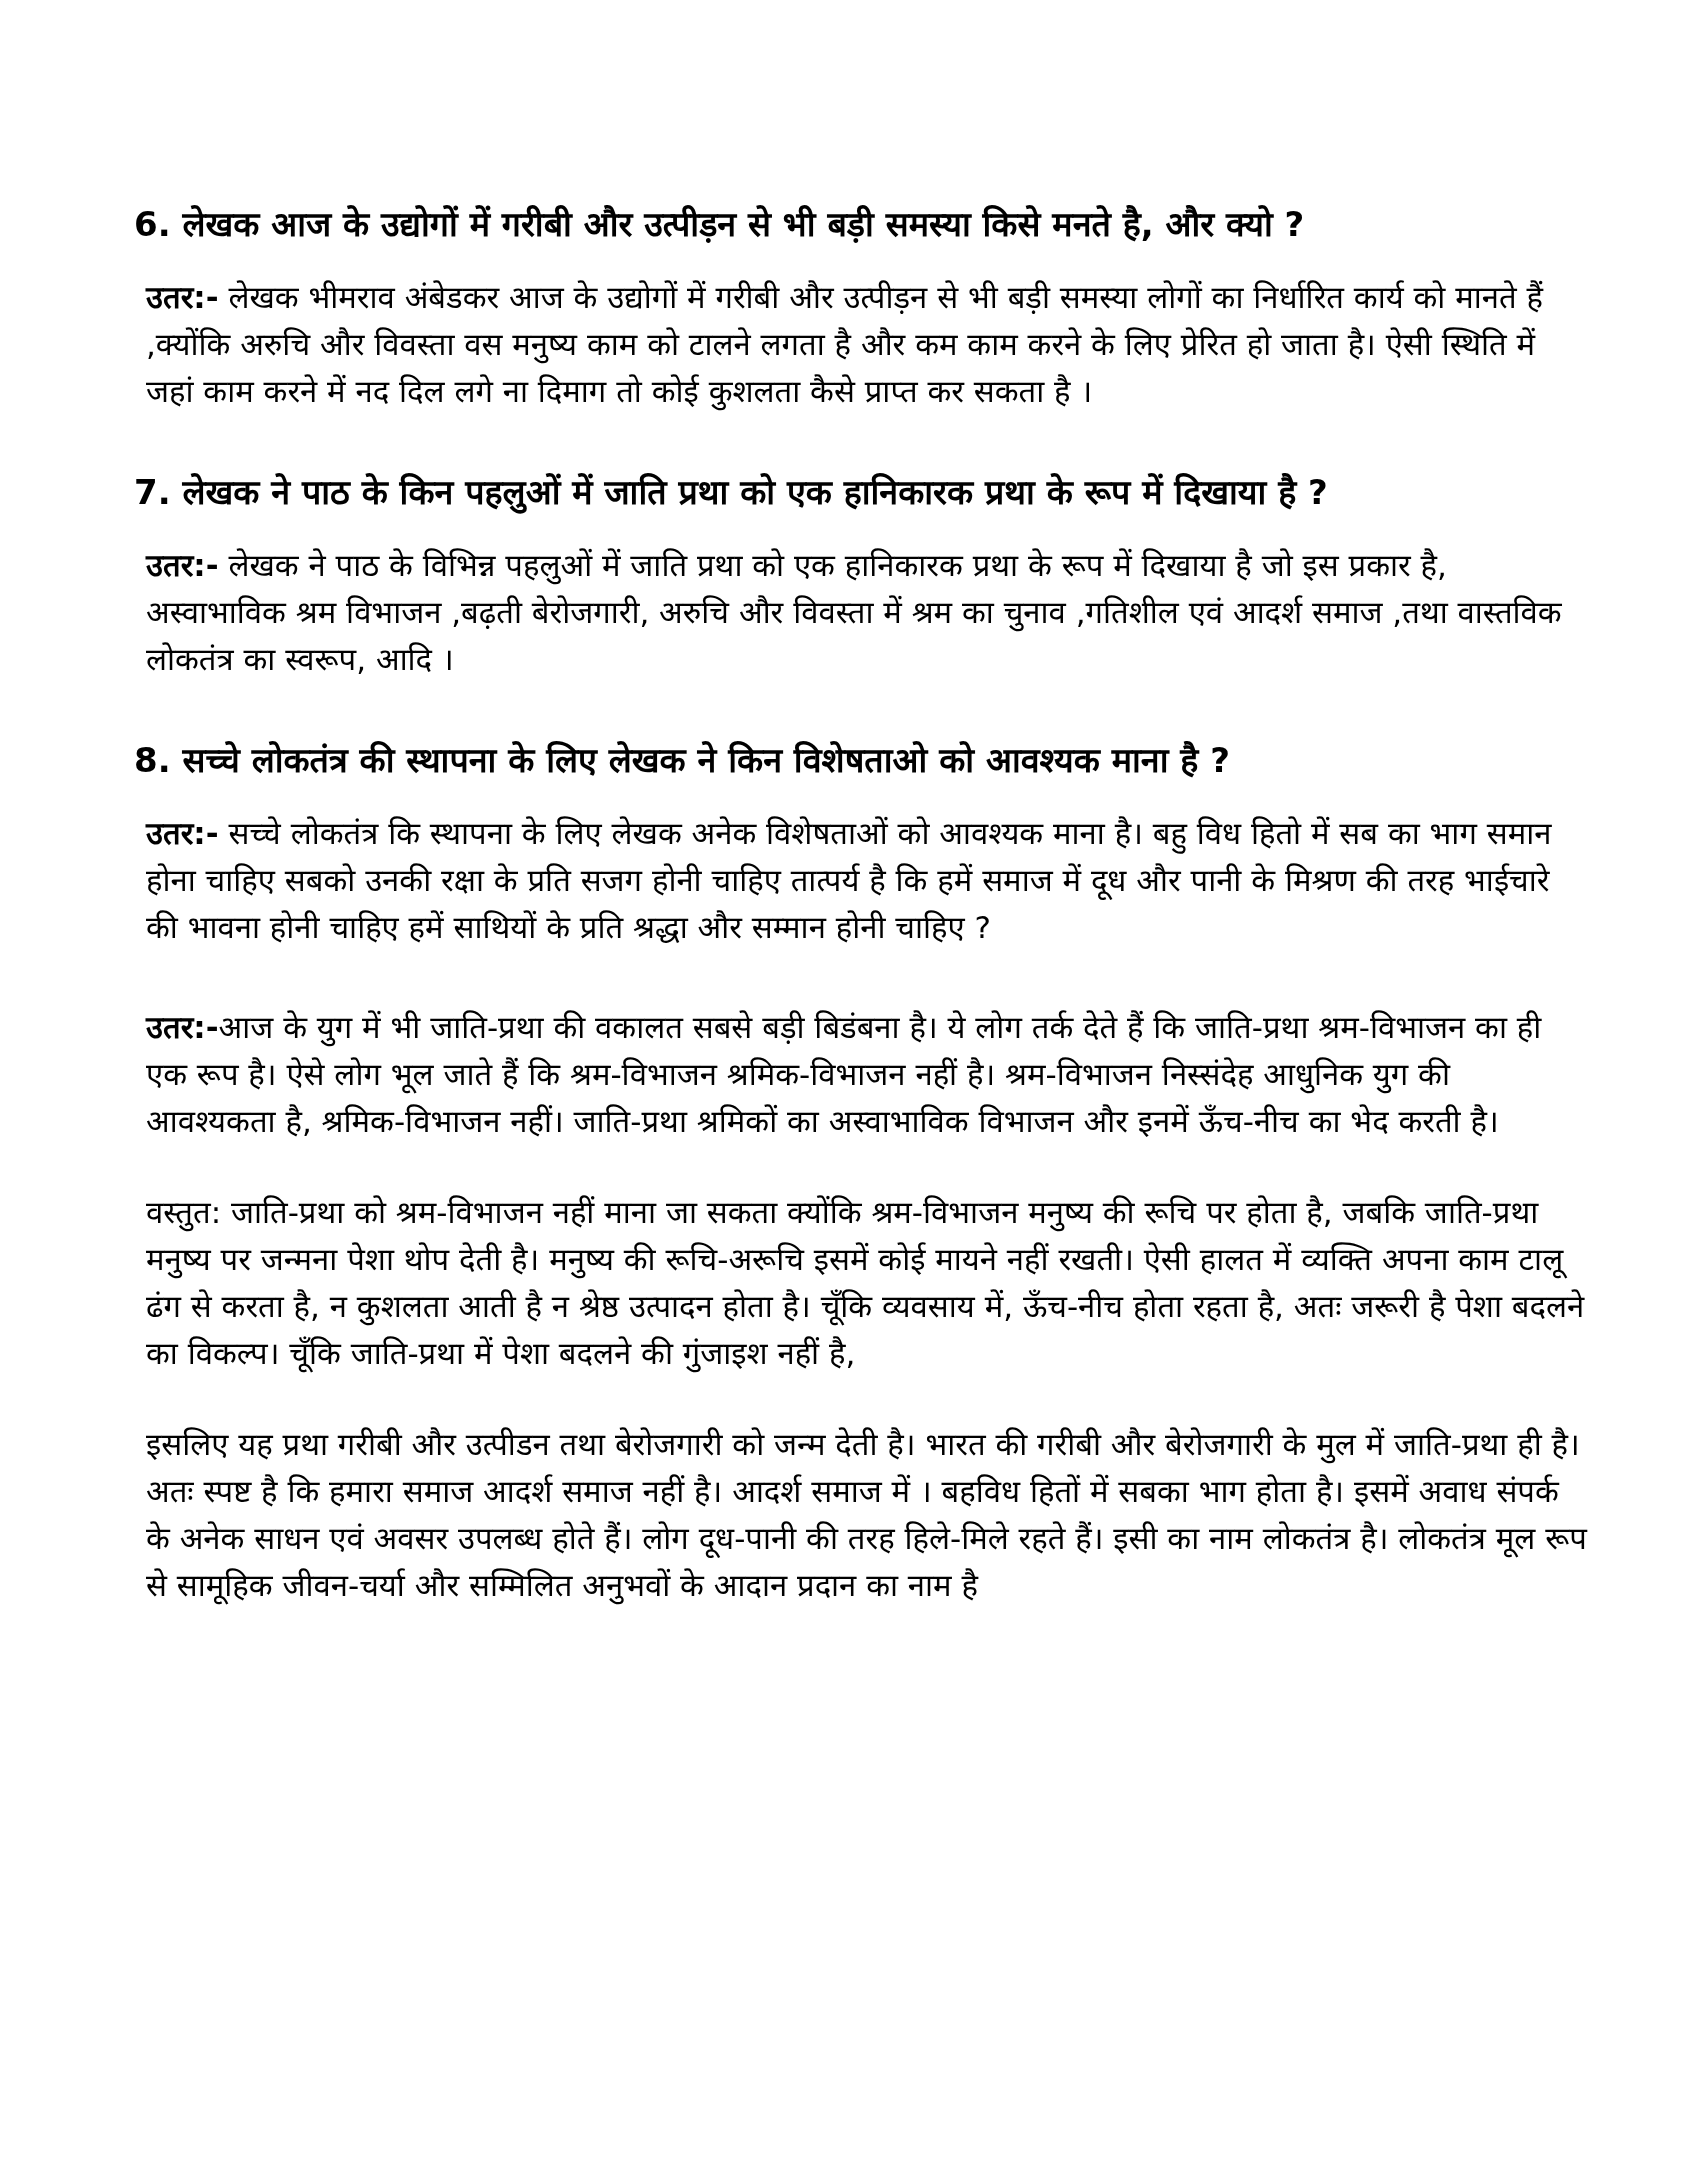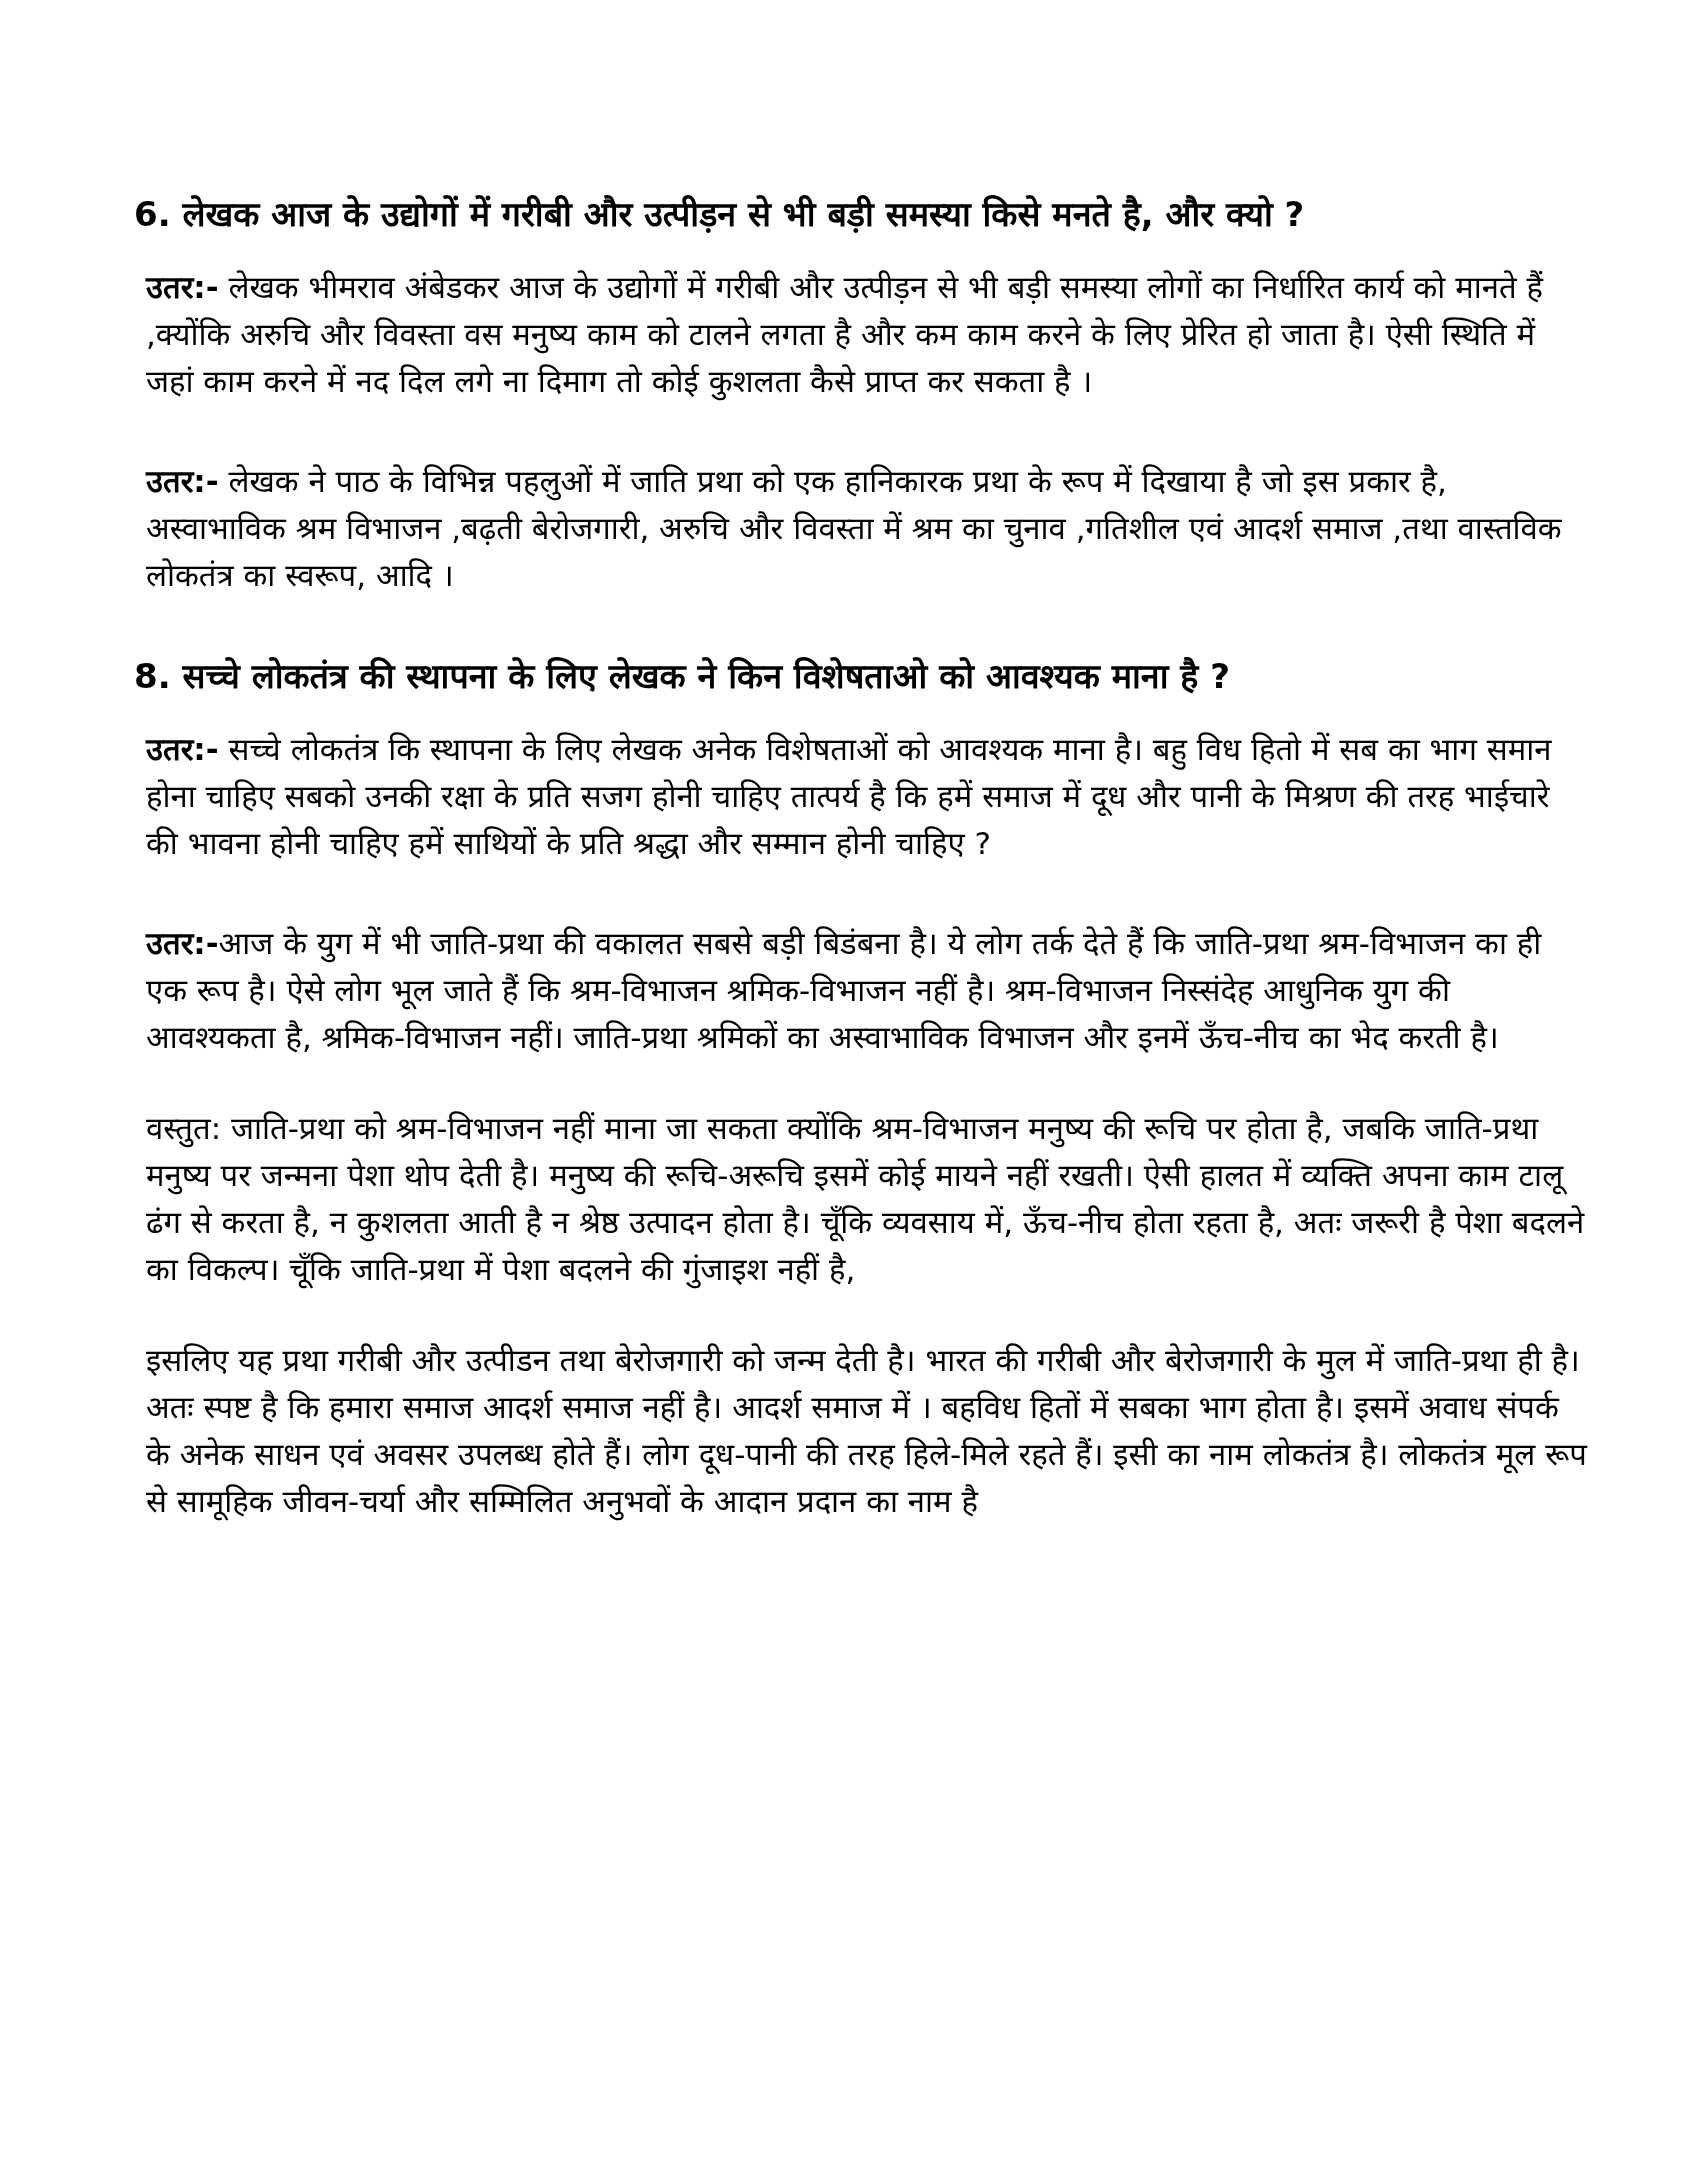--- a/index.html
+++ b/index.html
@@ -19,21 +19,21 @@
   .content {
     position: absolute;
     left: 134px;
     top: 184px;
     width: 1465px;
   }
   .qa-block {
     margin: 0 0 53px 0;
   }
   .question {
-    margin: 6px 0 26px 0;
+    margin: 16px 0 26px 0;
     font-size: 34px;
     line-height: 48px;
     font-weight: 700;
     color: #000000;
   }
   .answer {
     margin: 12px;
     font-size: 31px;
     line-height: 47px;
     font-weight: 400;
@@ -51,20 +51,21 @@
 
 <main class="page">
   <div class="content">
 
     <section class="qa-block">
       <h2 class="question">6. लेखक आज के उद्योगों में गरीबी और उत्पीड़न से भी बड़ी समस्या किसे मनते है, और क्यो ?</h2>
       <p class="answer"><strong class="answer-label">उतर:-</strong><span> लेखक भीमराव अंबेडकर आज के उद्योगों में गरीबी और उत्पीड़न से भी बड़ी समस्या लोगों का निर्धारित कार्य को मानते हैं ,क्योंकि अरुचि और विवस्ता वस मनुष्य काम को टालने लगता है और कम काम करने के लिए प्रेरित हो जाता है। ऐसी स्थिति में जहां काम करने में नद दिल लगे ना दिमाग तो कोई कुशलता कैसे प्राप्त कर सकता है ।</span></p>
     </section>
 
     <section class="qa-block">
+      <h2 class="question">7. लेखक ने पाठ के किन पहलुओं में जाति प्रथा को एक  हानिकारक प्रथा के रूप में दिखाया है ?</h2>
       <p class="answer"><strong class="answer-label">उतर:-</strong><span> लेखक ने पाठ के विभिन्न पहलुओं में जाति प्रथा को एक हानिकारक प्रथा के रूप में दिखाया है जो इस प्रकार है, अस्वाभाविक श्रम विभाजन ,बढ़ती बेरोजगारी, अरुचि और विवस्ता में श्रम का चुनाव ,गतिशील एवं आदर्श समाज ,तथा वास्तविक लोकतंत्र का स्वरूप, आदि ।</span></p>
     </section>
 
     <section class="qa-block">
       <h2 class="question">8. सच्चे लोकतंत्र की स्थापना के लिए लेखक ने किन विशेषताओ को आवश्यक माना है ?</h2>
       <p class="answer"><strong class="answer-label">उतर:-</strong><span> सच्चे लोकतंत्र कि स्थापना के लिए लेखक अनेक विशेषताओं को आवश्यक माना है। बहु विध हितो में सब का भाग समान होना चाहिए सबको उनकी रक्षा के प्रति सजग होनी चाहिए तात्पर्य है कि हमें समाज में दूध और पानी के मिश्रण की तरह भाईचारे की भावना होनी चाहिए हमें साथियों के प्रति श्रद्धा और सम्मान होनी चाहिए ?</span></p>
     </section>
 
     <section class="qa-block">
       <p class="answer"><strong class="answer-label">उतर:-</strong><span>आज के युग में भी जाति-प्रथा की वकालत सबसे बड़ी बिडंबना है। ये लोग तर्क देते हैं कि जाति-प्रथा श्रम-विभाजन का ही एक रूप है। ऐसे लोग भूल जाते हैं कि श्रम-विभाजन श्रमिक-विभाजन नहीं है। श्रम-विभाजन निस्संदेह आधुनिक युग की आवश्यकता है, श्रमिक-विभाजन नहीं। जाति-प्रथा श्रमिकों का अस्वाभाविक विभाजन और इनमें ऊँच-नीच का भेद करती है।</span></p>

